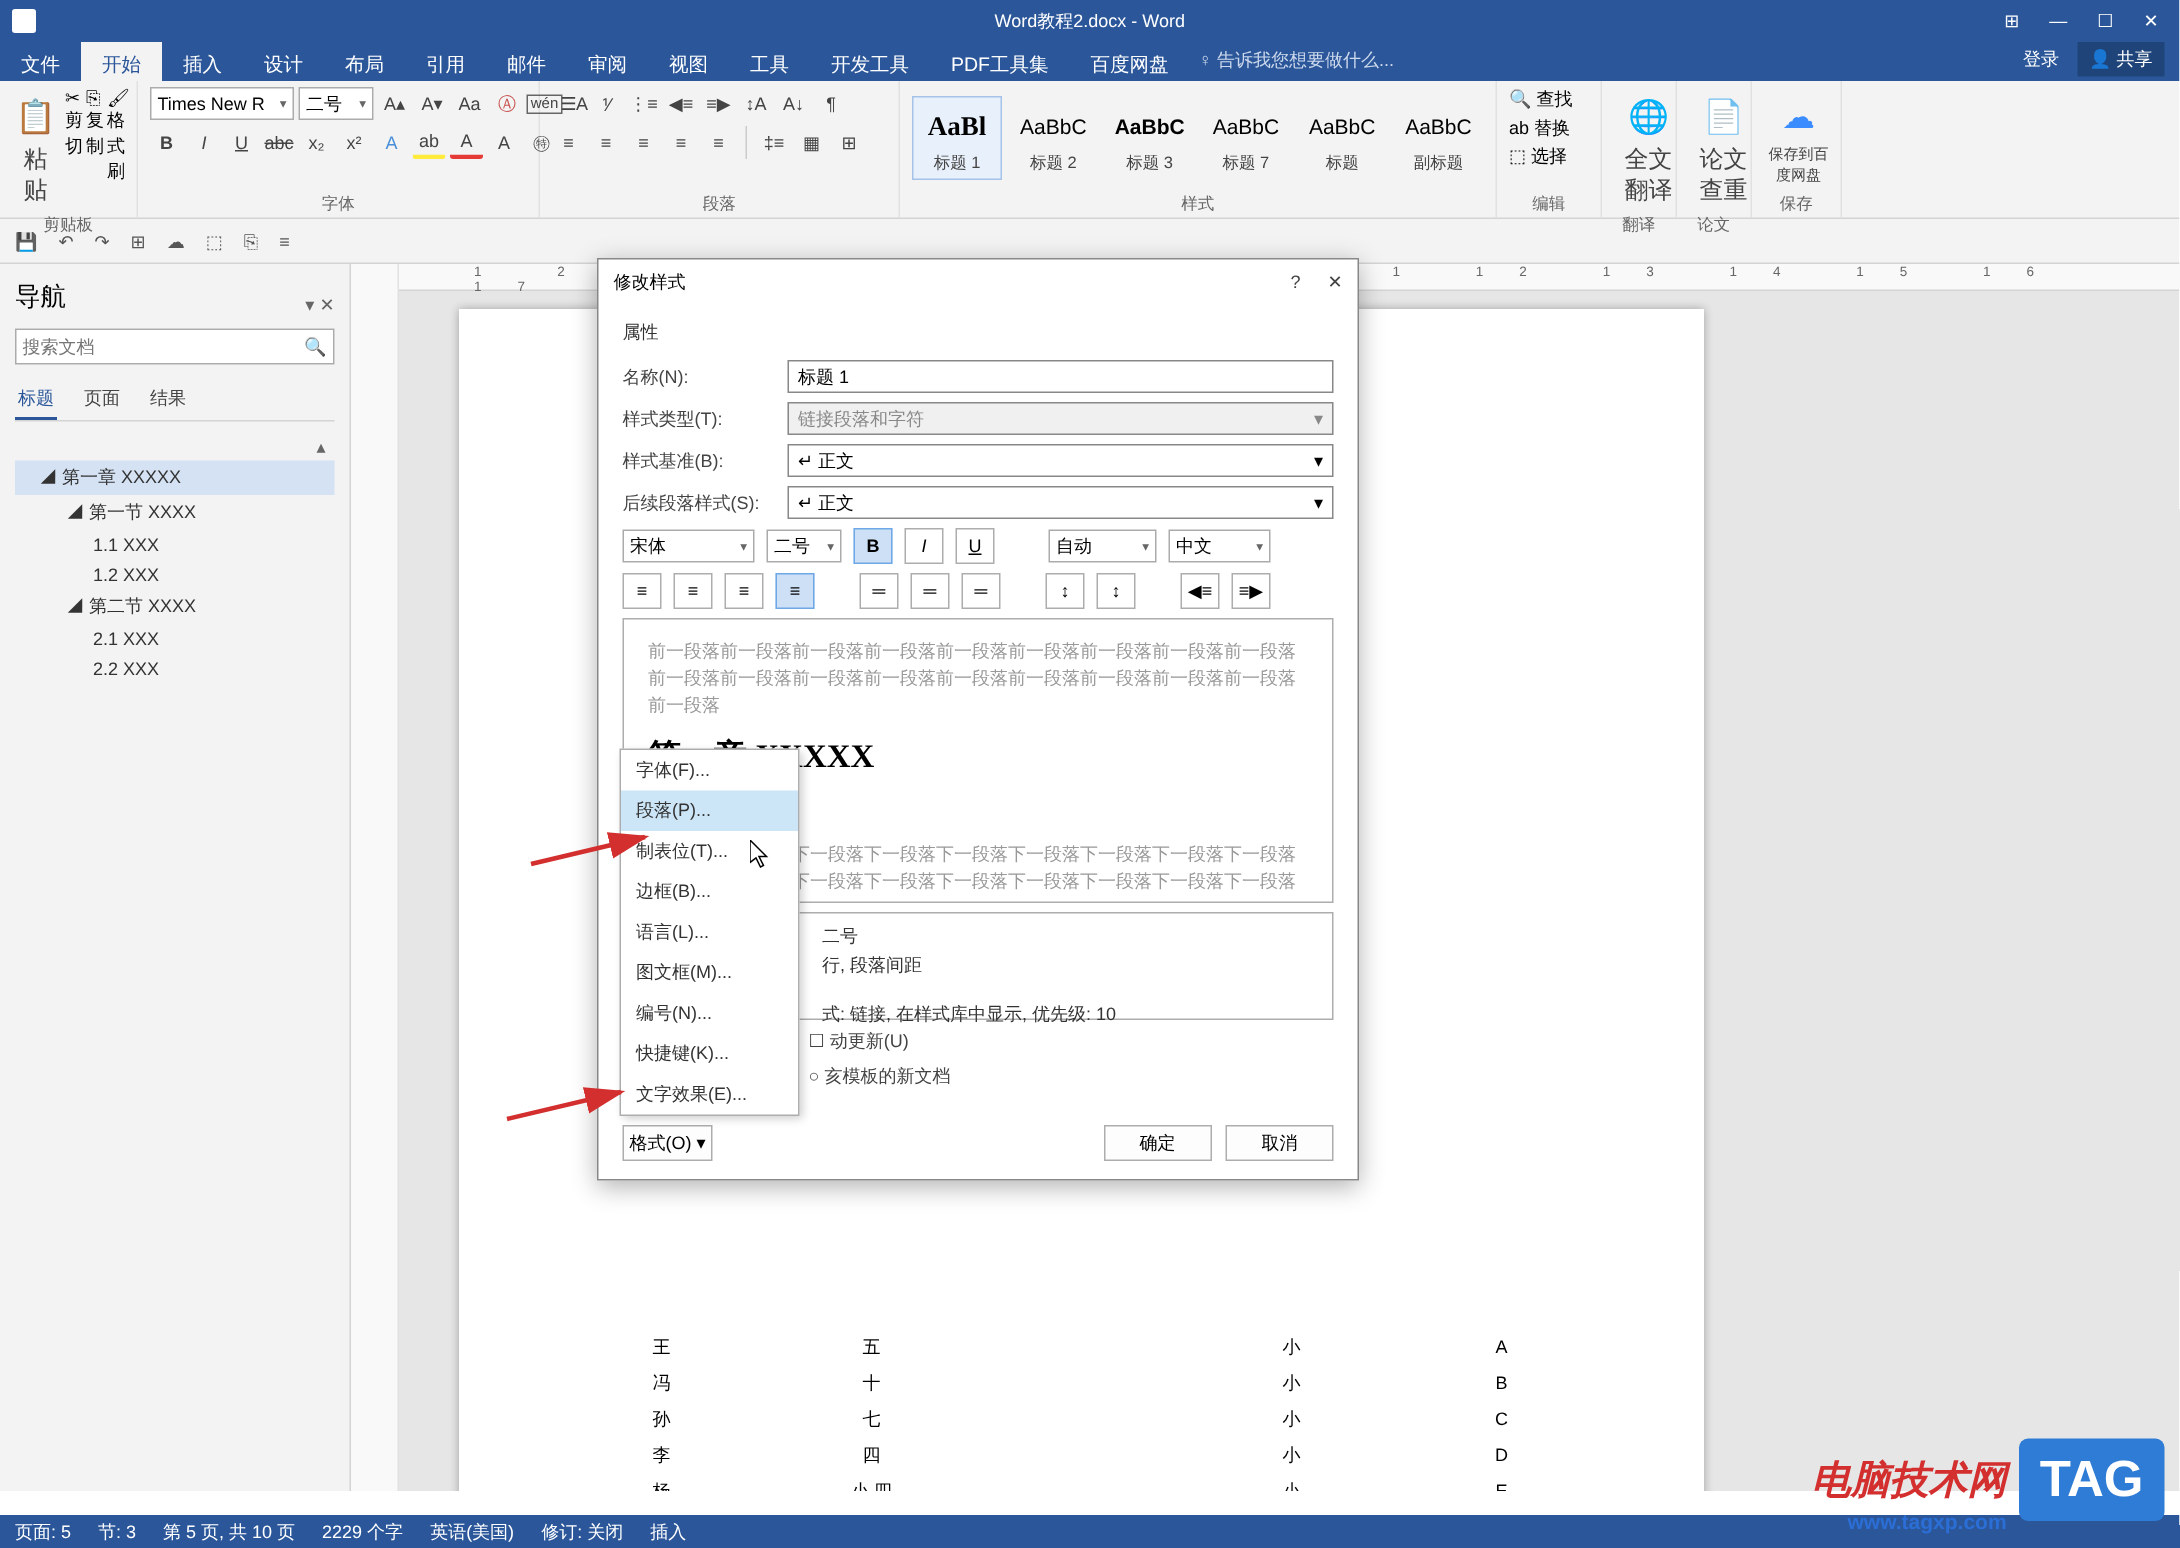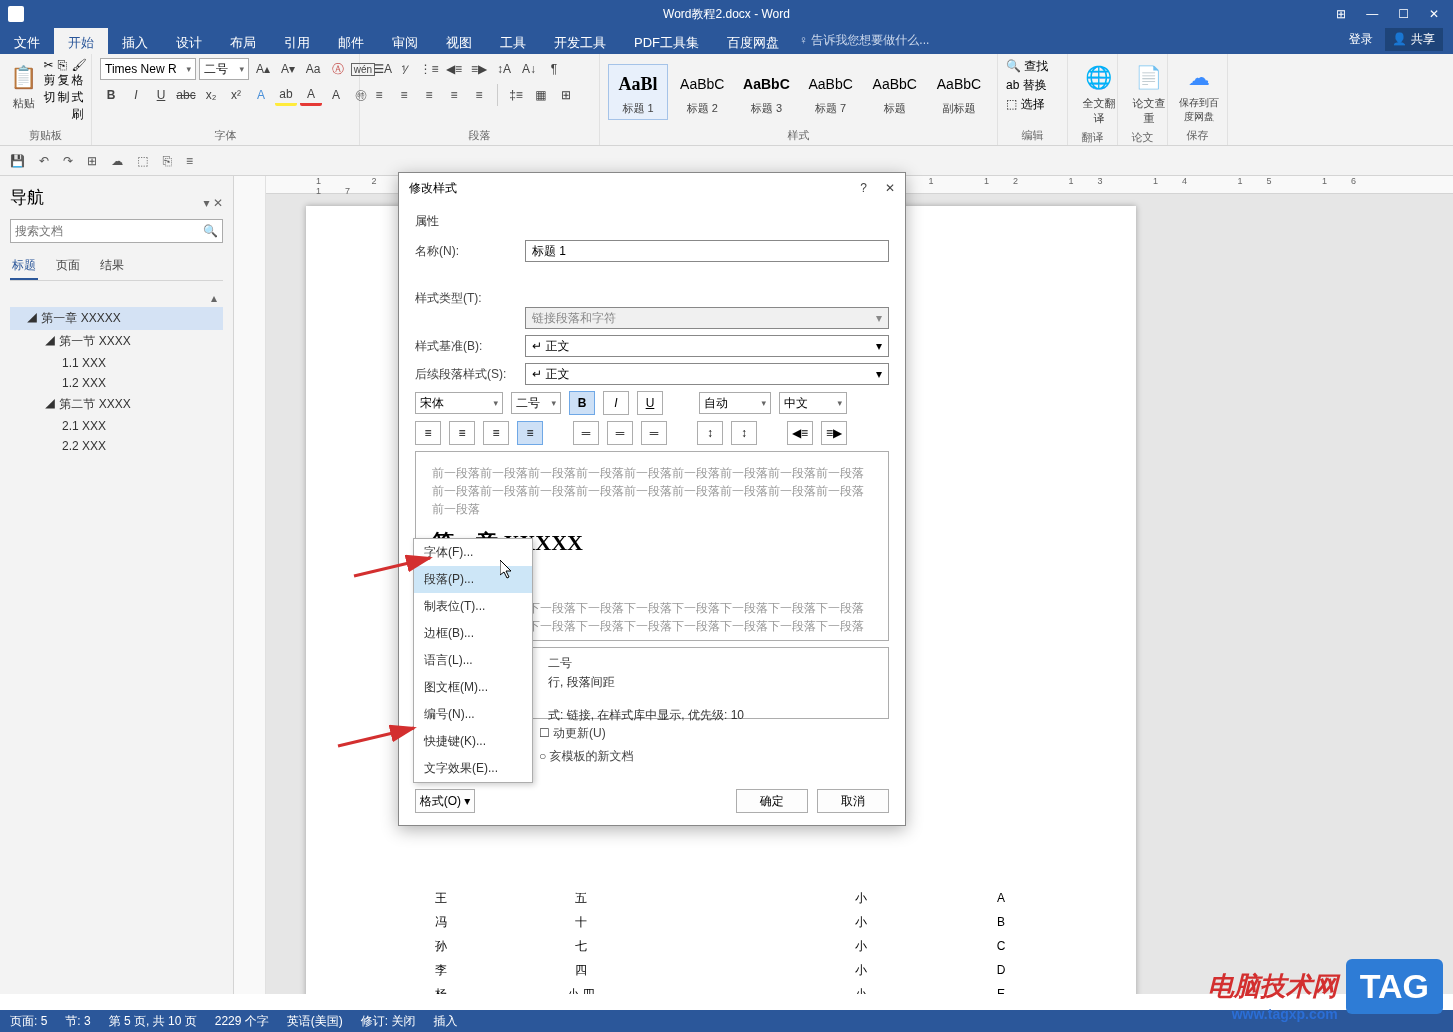--- a/index.html
+++ b/index.html
@@ -19,21 +19,21 @@
 .rgroup .gcontent{display:flex;align-items:flex-start;gap:4px;flex:1;}
 .iconbtn{width:22px;height:22px;display:inline-flex;align-items:center;justify-content:center;color:#444;cursor:pointer;border-radius:2px;}
 .combo{height:22px;border:1px solid #ababab;background:#fff;display:inline-flex;align-items:center;padding:0 4px;font-size:12px;min-width:40px;justify-content:space-between;}
 .combo .arrow{margin-left:4px;font-size:9px;color:#666;}
 .stylebox{width:62px;height:56px;border:1px solid transparent;text-align:center;padding:2px;cursor:pointer;}
 .stylebox .preview{height:34px;display:flex;align-items:center;justify-content:center;font-size:14px;}
 .stylebox .label{font-size:11px;color:#444;}
 .stylebox.sel{border:1px solid #a5c3e8;background:#e8f0fb;}
 .bigbtn{width:46px;text-align:center;cursor:pointer;padding:2px;}
 .bigbtn .icon{height:36px;display:flex;align-items:center;justify-content:center;font-size:22px;}
-.bigbtn .lbl{font-size:11px;color:#444;}
+.bigbtn .lbl{font-size:16px;color:#444;}
 .qat{height:30px;background:#f3f3f3;border-bottom:1px solid #d4d4d4;display:flex;align-items:center;gap:14px;padding:0 10px;color:#555;}
 .qat span{cursor:pointer;}
 .workspace{display:flex;height:818px;}
 .navpane{width:234px;background:#f3f3f3;border-right:1px solid #d4d4d4;padding:10px;}
 .navpane h3{font-size:17px;font-weight:normal;margin-bottom:10px;}
 .navpane .searchbox{display:flex;border:1px solid #ababab;background:#fff;height:24px;align-items:center;padding:0 4px;margin-bottom:10px;}
 .navpane .searchbox input{border:none;outline:none;flex:1;font-size:12px;}
 .navtabs{display:flex;gap:16px;border-bottom:1px solid #d4d4d4;margin-bottom:8px;}
 .navtabs .ntab{padding:4px 2px;cursor:pointer;color:#444;}
 .navtabs .ntab.active{color:#2b579a;border-bottom:2px solid #2b579a;}
@@ -50,21 +50,21 @@
 .page .tabletext .row{display:flex;gap:80px;}
 .page .tabletext .cell{width:120px;text-align:center;}
 .dialog{position:absolute;top:172px;left:398px;width:508px;background:#fff;border:1px solid #888;box-shadow:0 4px 16px rgba(0,0,0,0.3);z-index:100;}
 .dialog .dtitle{height:30px;display:flex;align-items:center;justify-content:space-between;padding:0 10px;font-size:12px;}
 .dialog .dtitle .dctrls span{margin-left:18px;cursor:pointer;color:#444;}
 .dialog .dbody{padding:4px 16px 12px 16px;}
 .dialog .section{margin:6px 0 10px 0;color:#333;}
 .dialog .formrow{display:flex;align-items:center;margin:6px 0;}
 .dialog .formrow label{width:110px;color:#444;}
 .dialog .formrow .field{flex:1;height:22px;border:1px solid #888;padding:2px 6px;background:#fff;display:flex;align-items:center;justify-content:space-between;}
-.dialog .formrow .field.disabled{background:#f0f0f0;color:#888;margin-top:39px;}
+.dialog .formrow .field.disabled{background:#f0f0f0;color:#888;}
 .dialog .toolbar{display:flex;gap:8px;align-items:center;margin:6px 0;}
 .dialog .tbtn{width:26px;height:24px;border:1px solid #adadad;background:#fff;display:flex;align-items:center;justify-content:center;cursor:pointer;}
 .dialog .tbtn.active{background:#cde0f6;border-color:#6fa8e6;}
 .dialog .preview{border:1px solid #adadad;height:190px;padding:12px 16px;font-size:11px;color:#999;line-height:1.5;overflow:hidden;position:relative;}
 .dialog .preview .heading{font-family:"SimSun",serif;font-size:22px;font-weight:bold;color:#000;margin:8px 0;}
 .dialog .descbox{border:1px solid #adadad;height:72px;padding:6px 8px;font-size:11px;color:#333;line-height:1.6;margin-top:6px;position:relative;}
 .dialog .checkrow{margin:6px 0;font-size:12px;color:#444;}
 .dialog .radiorow{margin:4px 0;font-size:12px;color:#444;}
 .dialog .dfooter{display:flex;justify-content:space-between;align-items:center;padding:8px 16px 12px 16px;}
 .dialog .dfooter .btn{min-width:72px;height:24px;border:1px solid #adadad;background:#fdfdfd;cursor:pointer;font-size:12px;}

